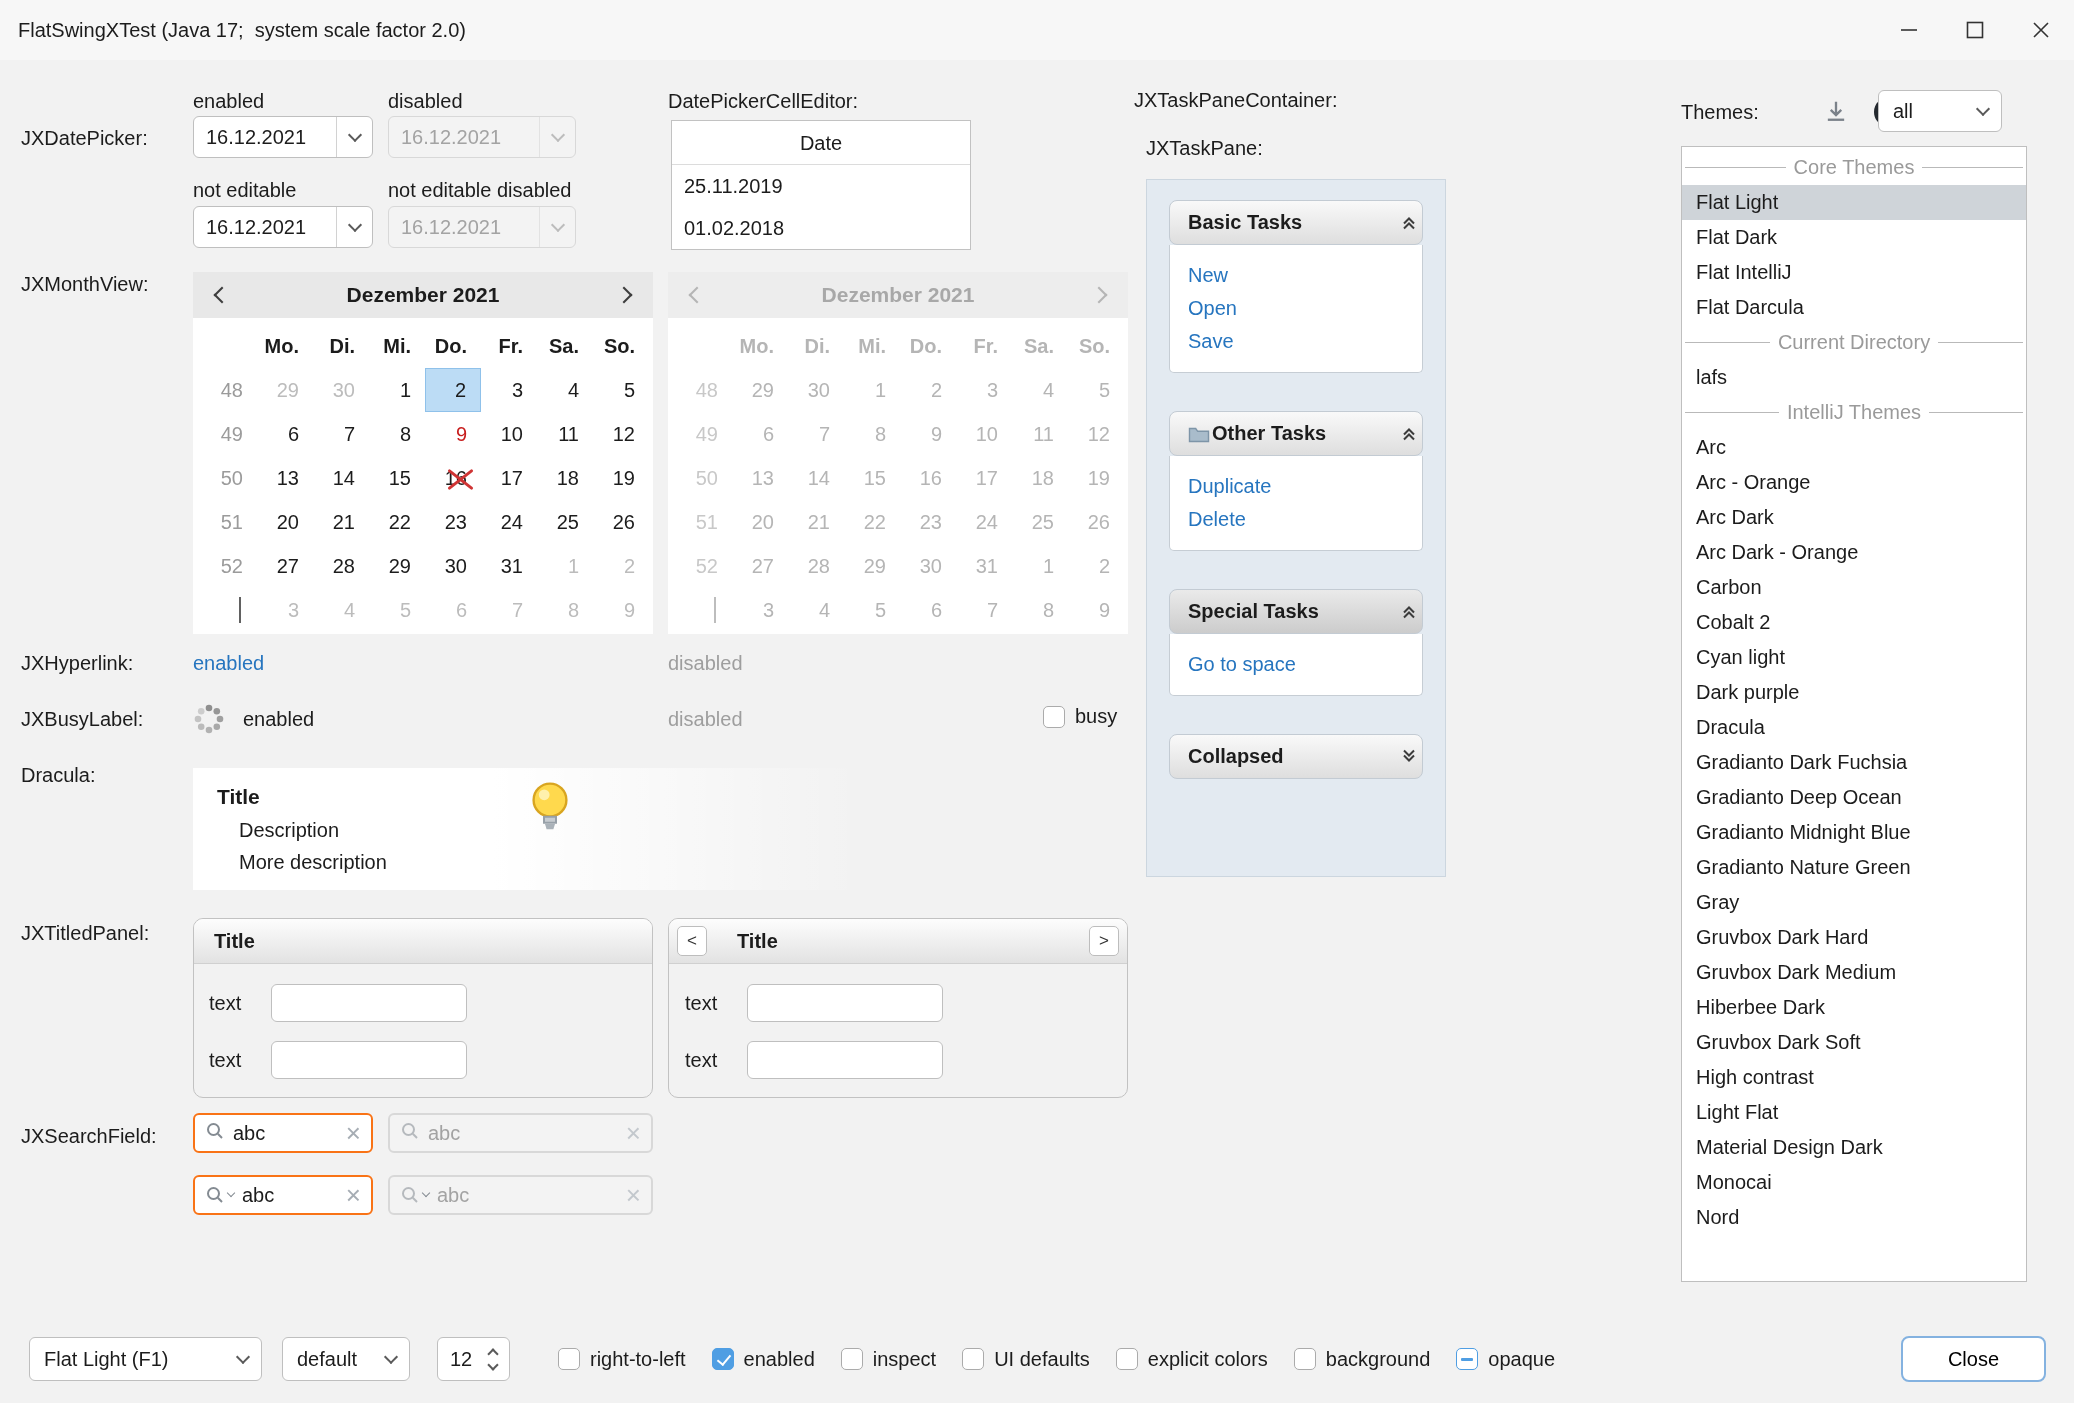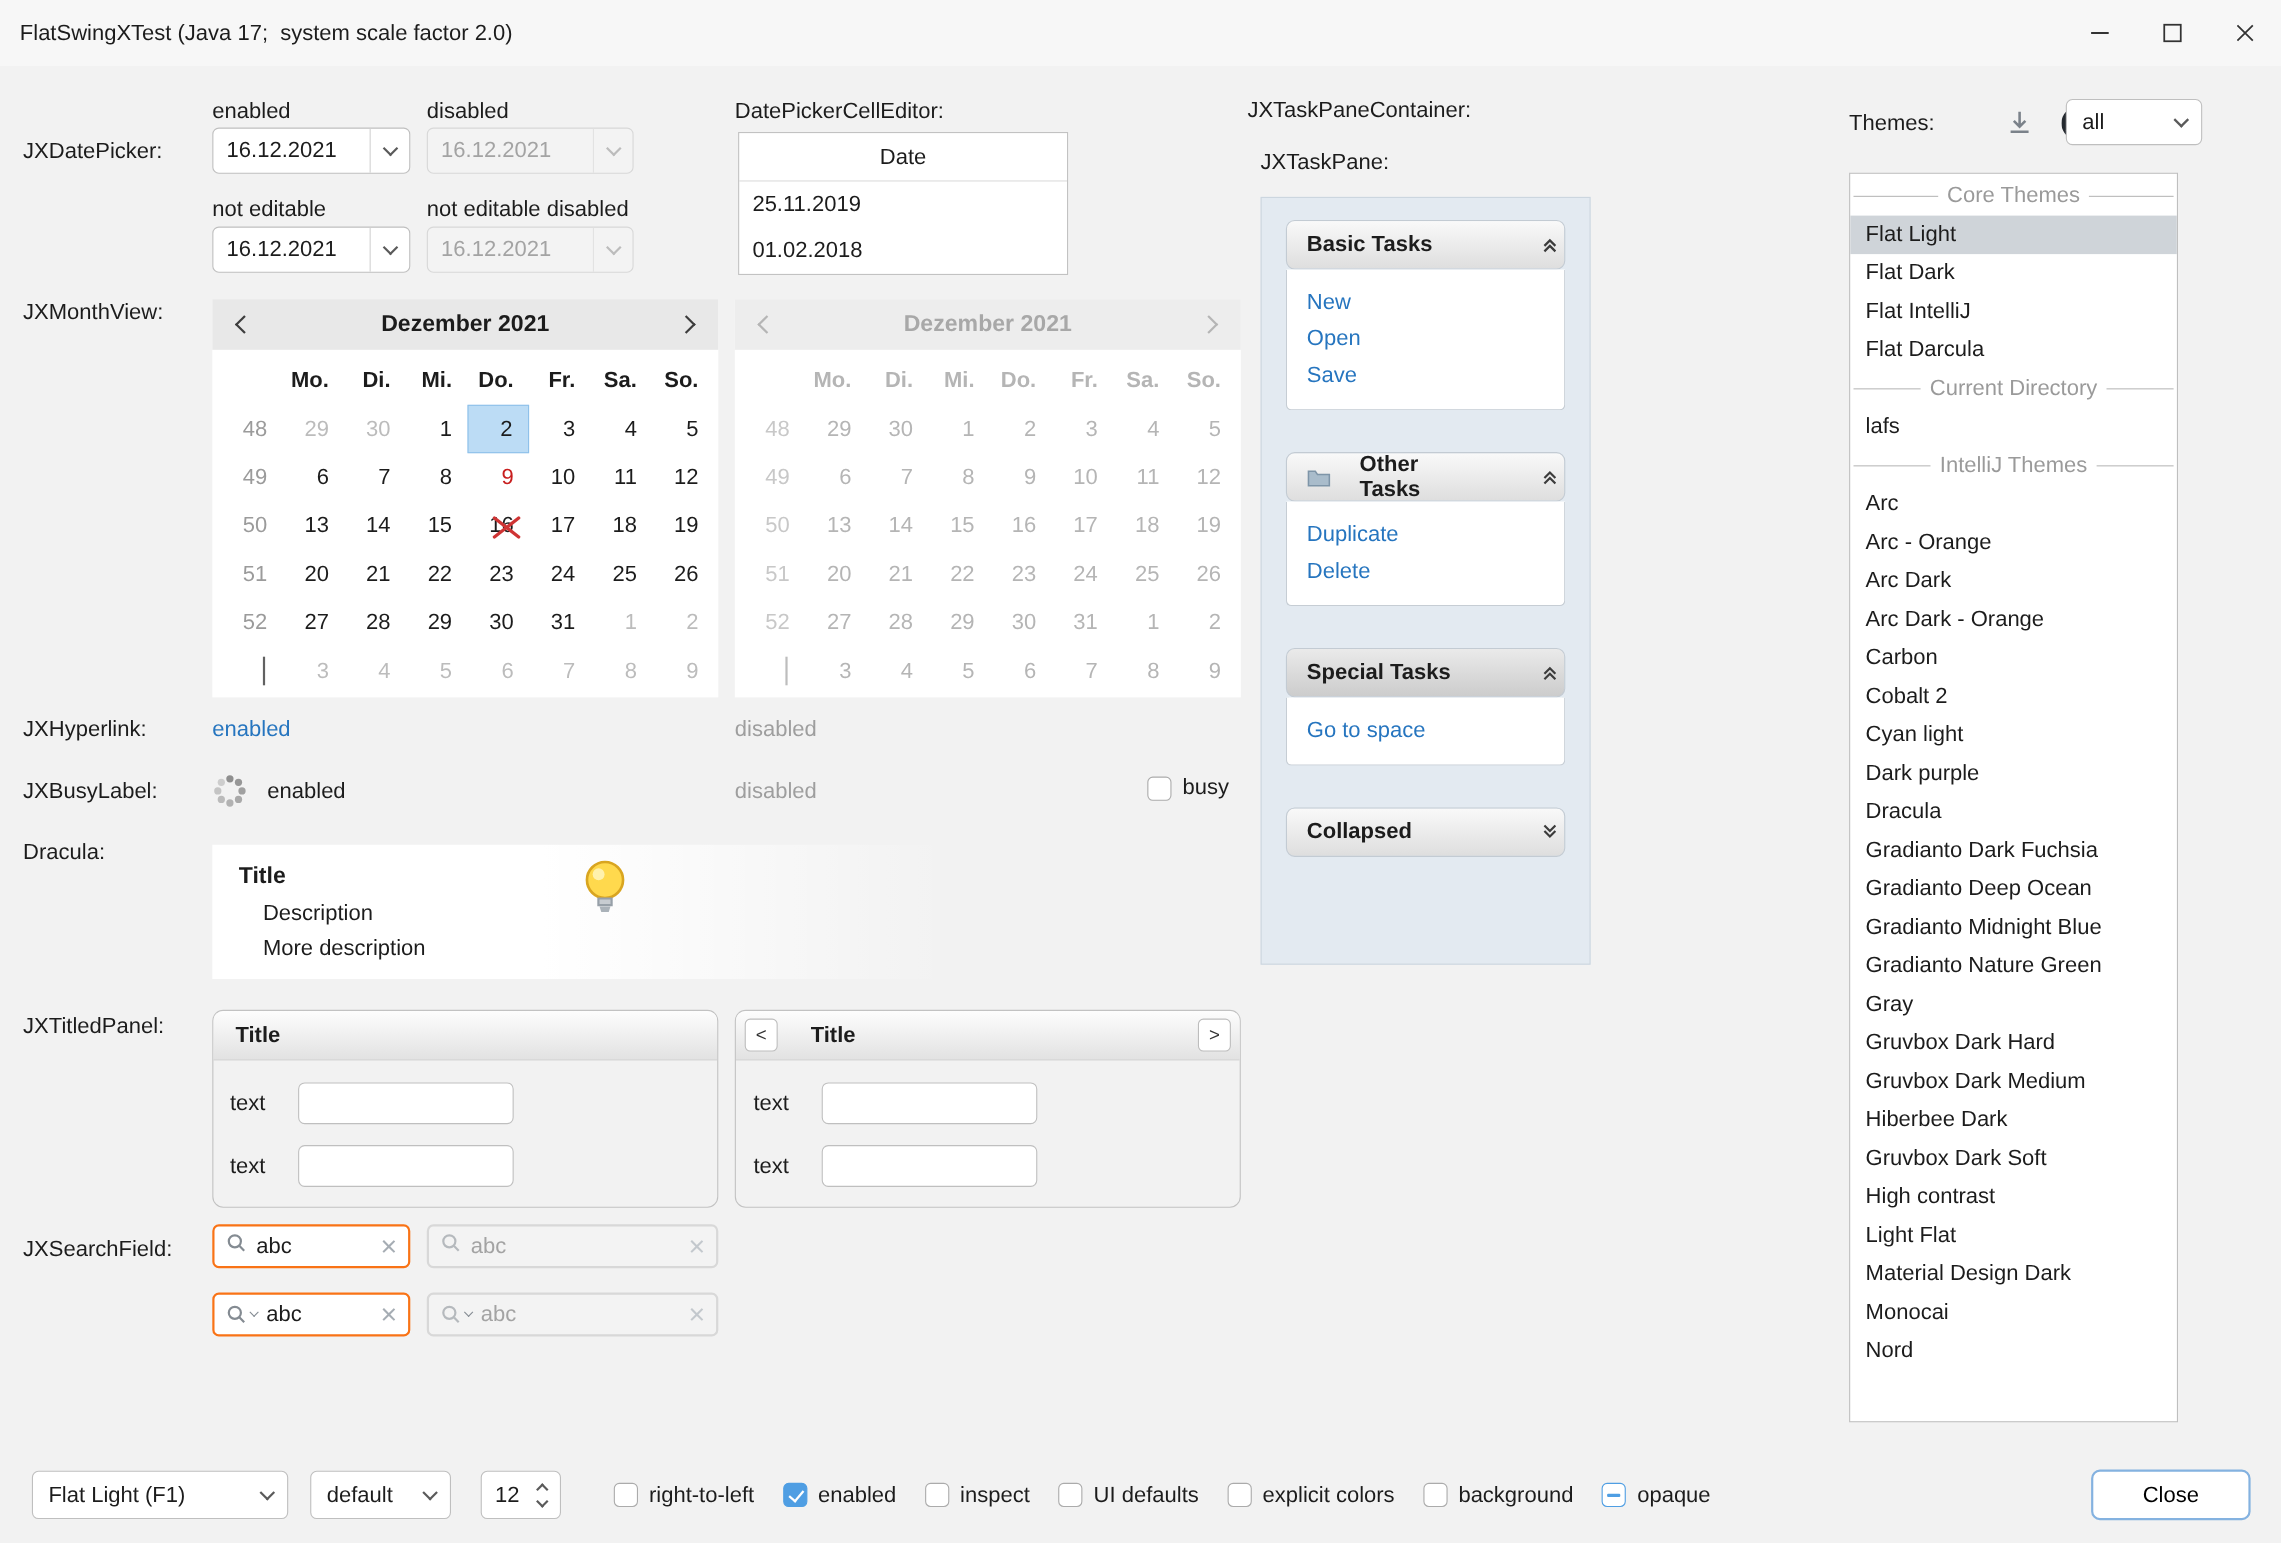--- a/index.html
+++ b/index.html
@@ -93,21 +93,21 @@
 .tpanel-title{height:45px;background:linear-gradient(#fdfdfd,#e2e2e2);border-bottom:1px solid #d0d0d0;display:flex;align-items:center;padding:0 8px;font-weight:bold;gap:12px}
 .tpanel-title .t-text{padding-left:12px}
 .tpanel-title .spacer{flex:1}
 .mini-btn{width:30px;height:30px;background:#fff;border:1px solid #bdbdbd;border-radius:5px;display:flex;align-items:center;justify-content:center;font-size:17px;color:#333;font-family:inherit}
 .tpanel-row{position:absolute;height:38px;display:flex;align-items:center;gap:30px}
 .text-input{width:196px;height:38px;background:#fff;border:1px solid #bfbfbf;border-radius:6px;font:inherit;padding:0 10px}
 
 
 .tp-container{position:absolute;background:var(--taskpane-container-bg,#e3eaf1);border:1px solid #ccd6df;padding-top:20px}
 .taskpane{margin:0 22px 38px}
-.tp-title{height:45px;border:1px solid #c3cbd3;border-radius:8px;background:linear-gradient(#f9f9f9,#dedede);display:flex;align-items:center;padding:0 4px 0 18px;font-weight:bold;gap:26px}
+.tp-title{height:45px;border:1px solid #c3cbd3;border-radius:8px;background:linear-gradient(#f9f9f9,#dedede);display:flex;align-items:center;padding:0 4px 0 18px;font-weight:bold;gap:2px}
 .tp-title.emphasized{background:linear-gradient(#eaeaea,#cccccc)}
 .tp-title .spacer{flex:1}
 .tp-icon{display:inline-flex}
 .tp-chevron{display:inline-flex}
 .tp-body{background:#fff;border:1px solid #c6cdd4;border-top:none;padding:14px 0;border-radius:0 0 5px 5px}
 .tp-link{color:var(--link,#2675bf);padding:5px 18px;white-space:nowrap}
 
 
 .icon-btn{display:inline-flex;align-items:center;justify-content:center}
 .theme-list{position:absolute;background:#fff;border:1px solid #bfbfbf;overflow:hidden;padding-top:3px}
@@ -517,21 +517,21 @@
   <svg width="30" height="30" viewBox="0 0 16 16">
       <path fill="#24292f" d="M8 0C3.58 0 0 3.58 0 8c0 3.54 2.29 6.53 5.47 7.59.4.07.55-.17.55-.38 0-.19-.01-.82-.01-1.49-2.01.37-2.53-.49-2.69-.94-.09-.23-.48-.94-.82-1.13-.28-.15-.68-.52-.01-.53.63-.01 1.08.58 1.23.82.72 1.21 1.87.87 2.33.66.07-.52.28-.87.51-1.07-1.78-.2-3.64-.89-3.64-3.95 0-.87.31-1.59.82-2.15-.08-.2-.36-1.02.08-2.12 0 0 .67-.21 2.2.82.64-.18 1.32-.27 2-.27s1.36.09 2 .27c1.53-1.04 2.2-.82 2.2-.82.44 1.1.16 1.92.08 2.12.51.56.82 1.27.82 2.15 0 3.07-1.87 3.75-3.65 3.95.29.25.54.73.54 1.48 0 1.07-.01 1.93-.01 2.2 0 .21.15.46.55.38A8.01 8.01 0 0 0 16 8c0-4.42-3.58-8-8-8z"></path>
     </svg>
 </span>
 <div class="combo" style="left:1878px;top:90px;width:124px;height:42px">
   <span class="c-text">all</span>
   <span class="c-btn">
       <i class="chev down"></i>
     </span>
 </div>
-<div class="theme-list" style="left:1681px;top:157px;width:299px;height:1136px">
+<div class="theme-list" style="left:1681px;top:146px;width:346px;height:1136px">
     <div class="theme-sep">
       <span class="sep-line"></span>
       <span class="sep-text">Core Themes</span>
       <span class="sep-line"></span>
     </div>
     <div class="theme-item selected">Flat Light</div>
     <div class="theme-item">Flat Dark</div>
     <div class="theme-item">Flat IntelliJ</div>
     <div class="theme-item">Flat Darcula</div>
     <div class="theme-sep">

